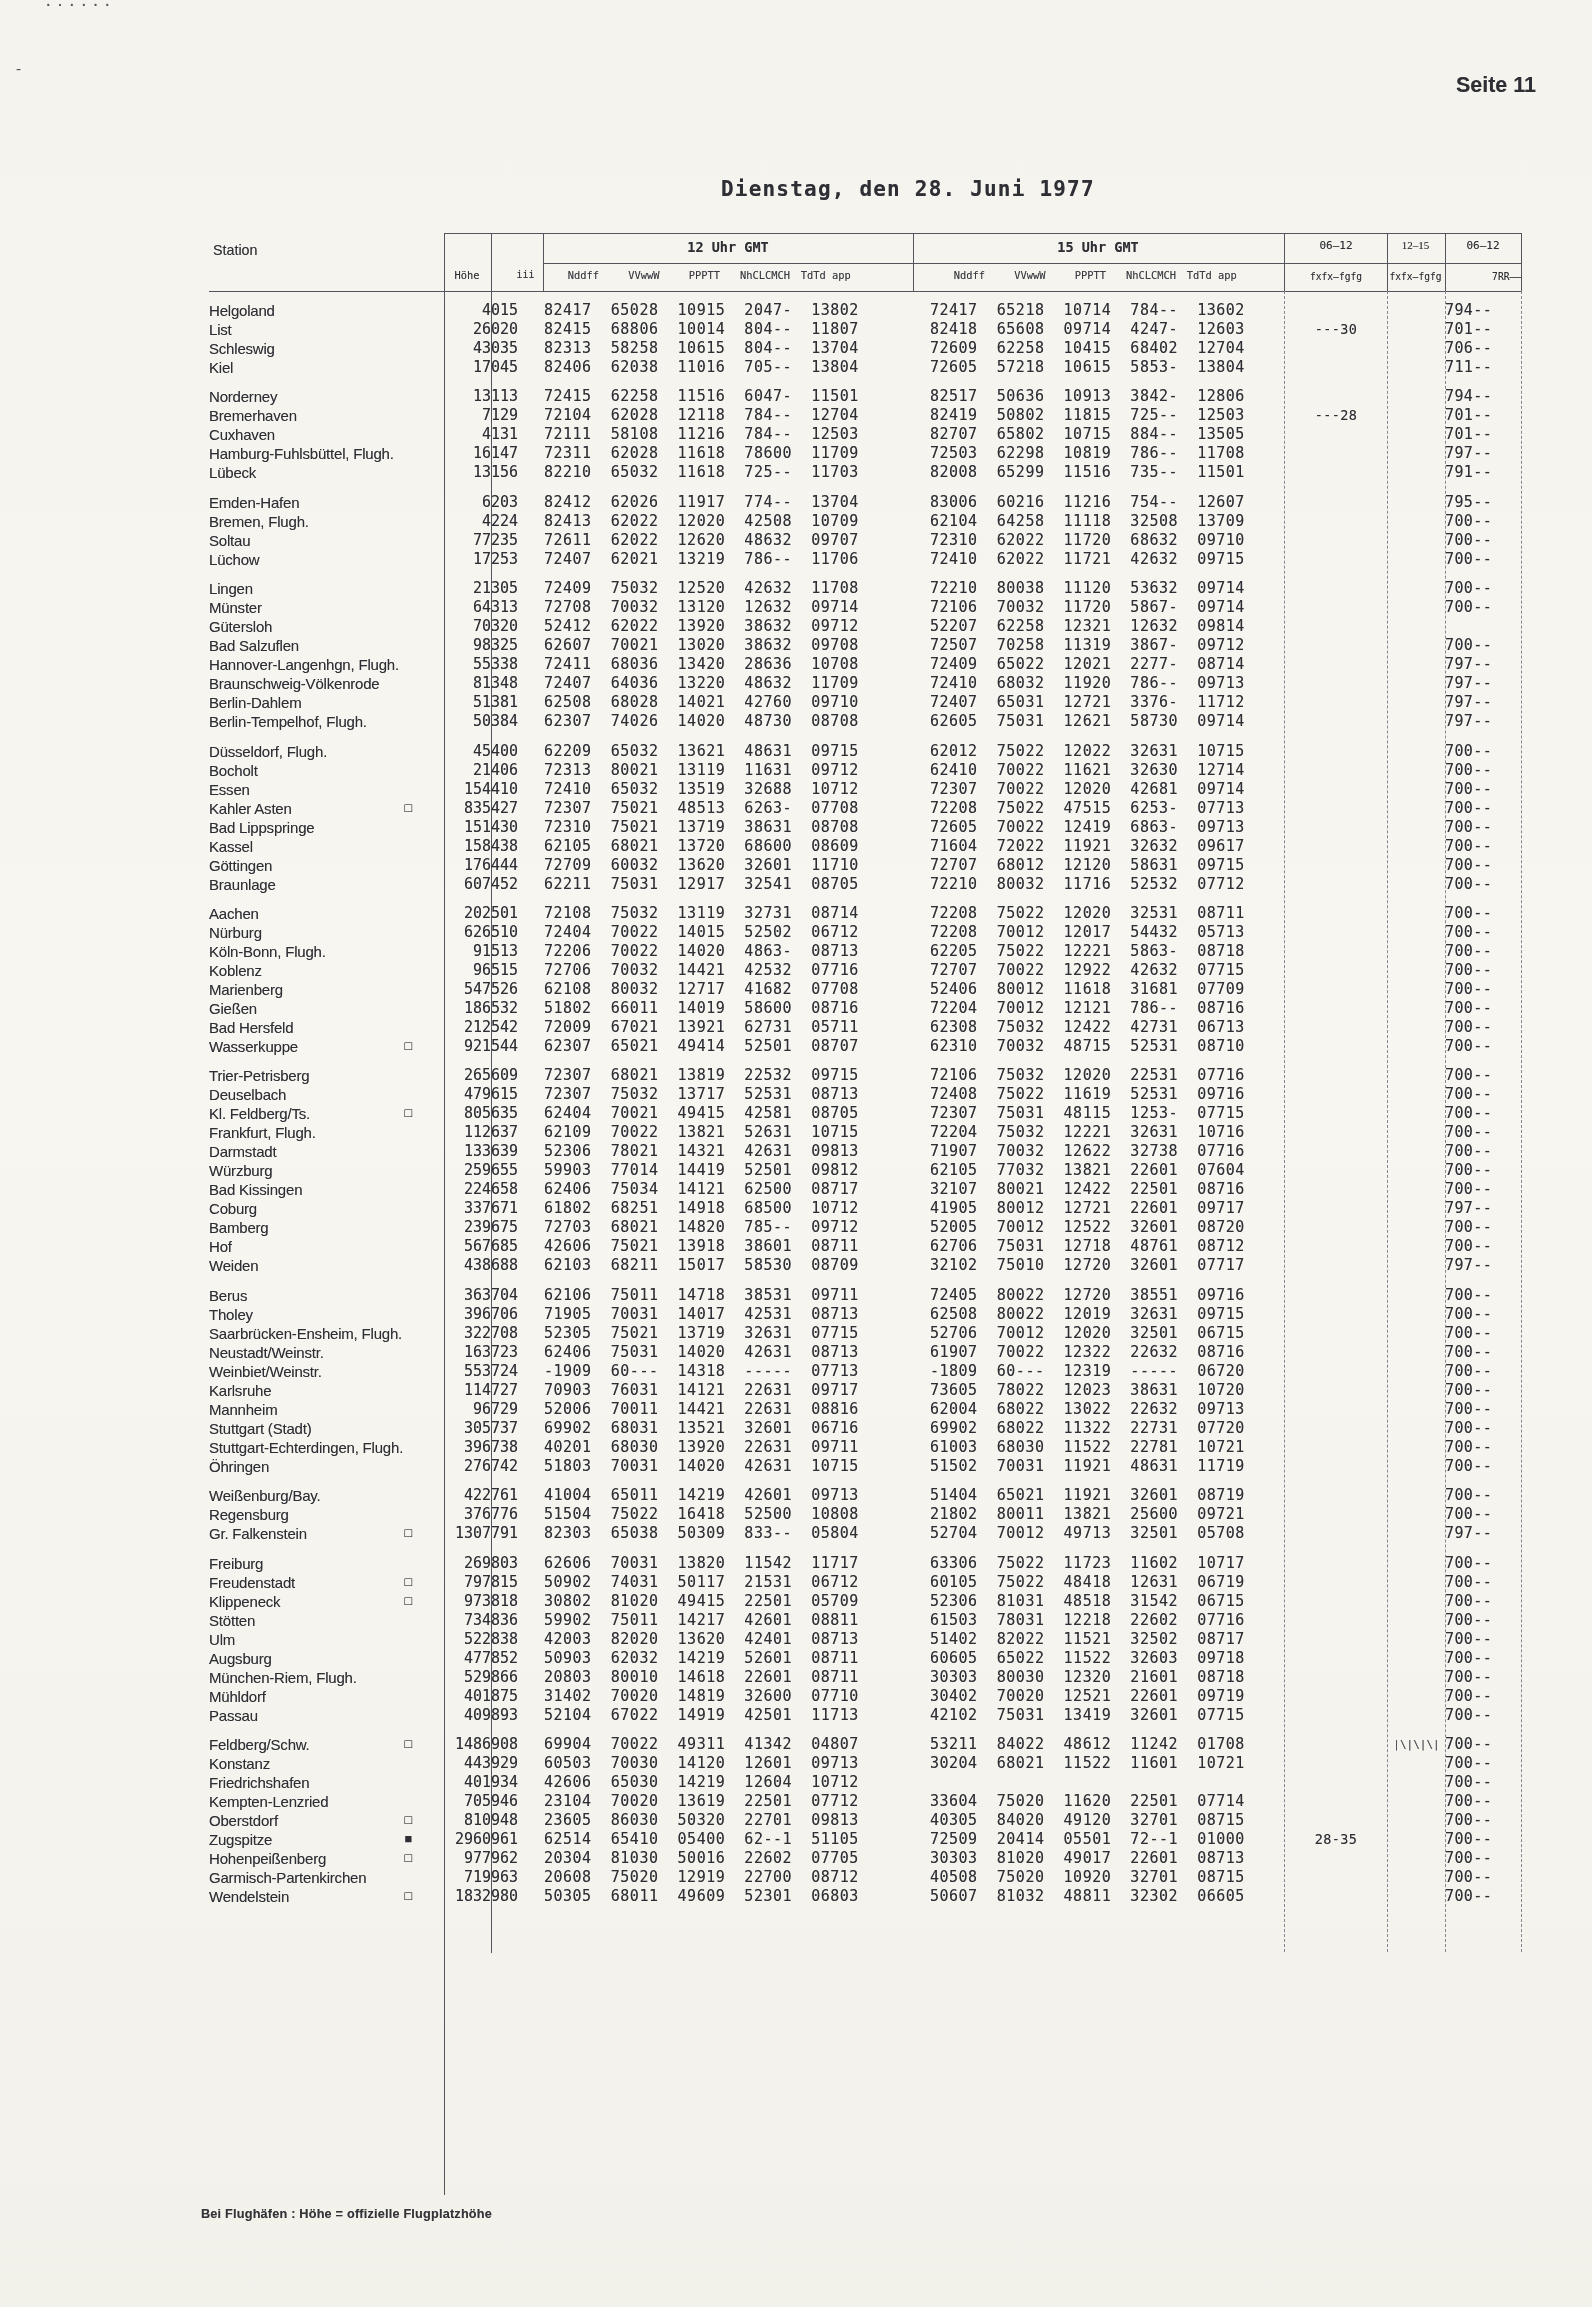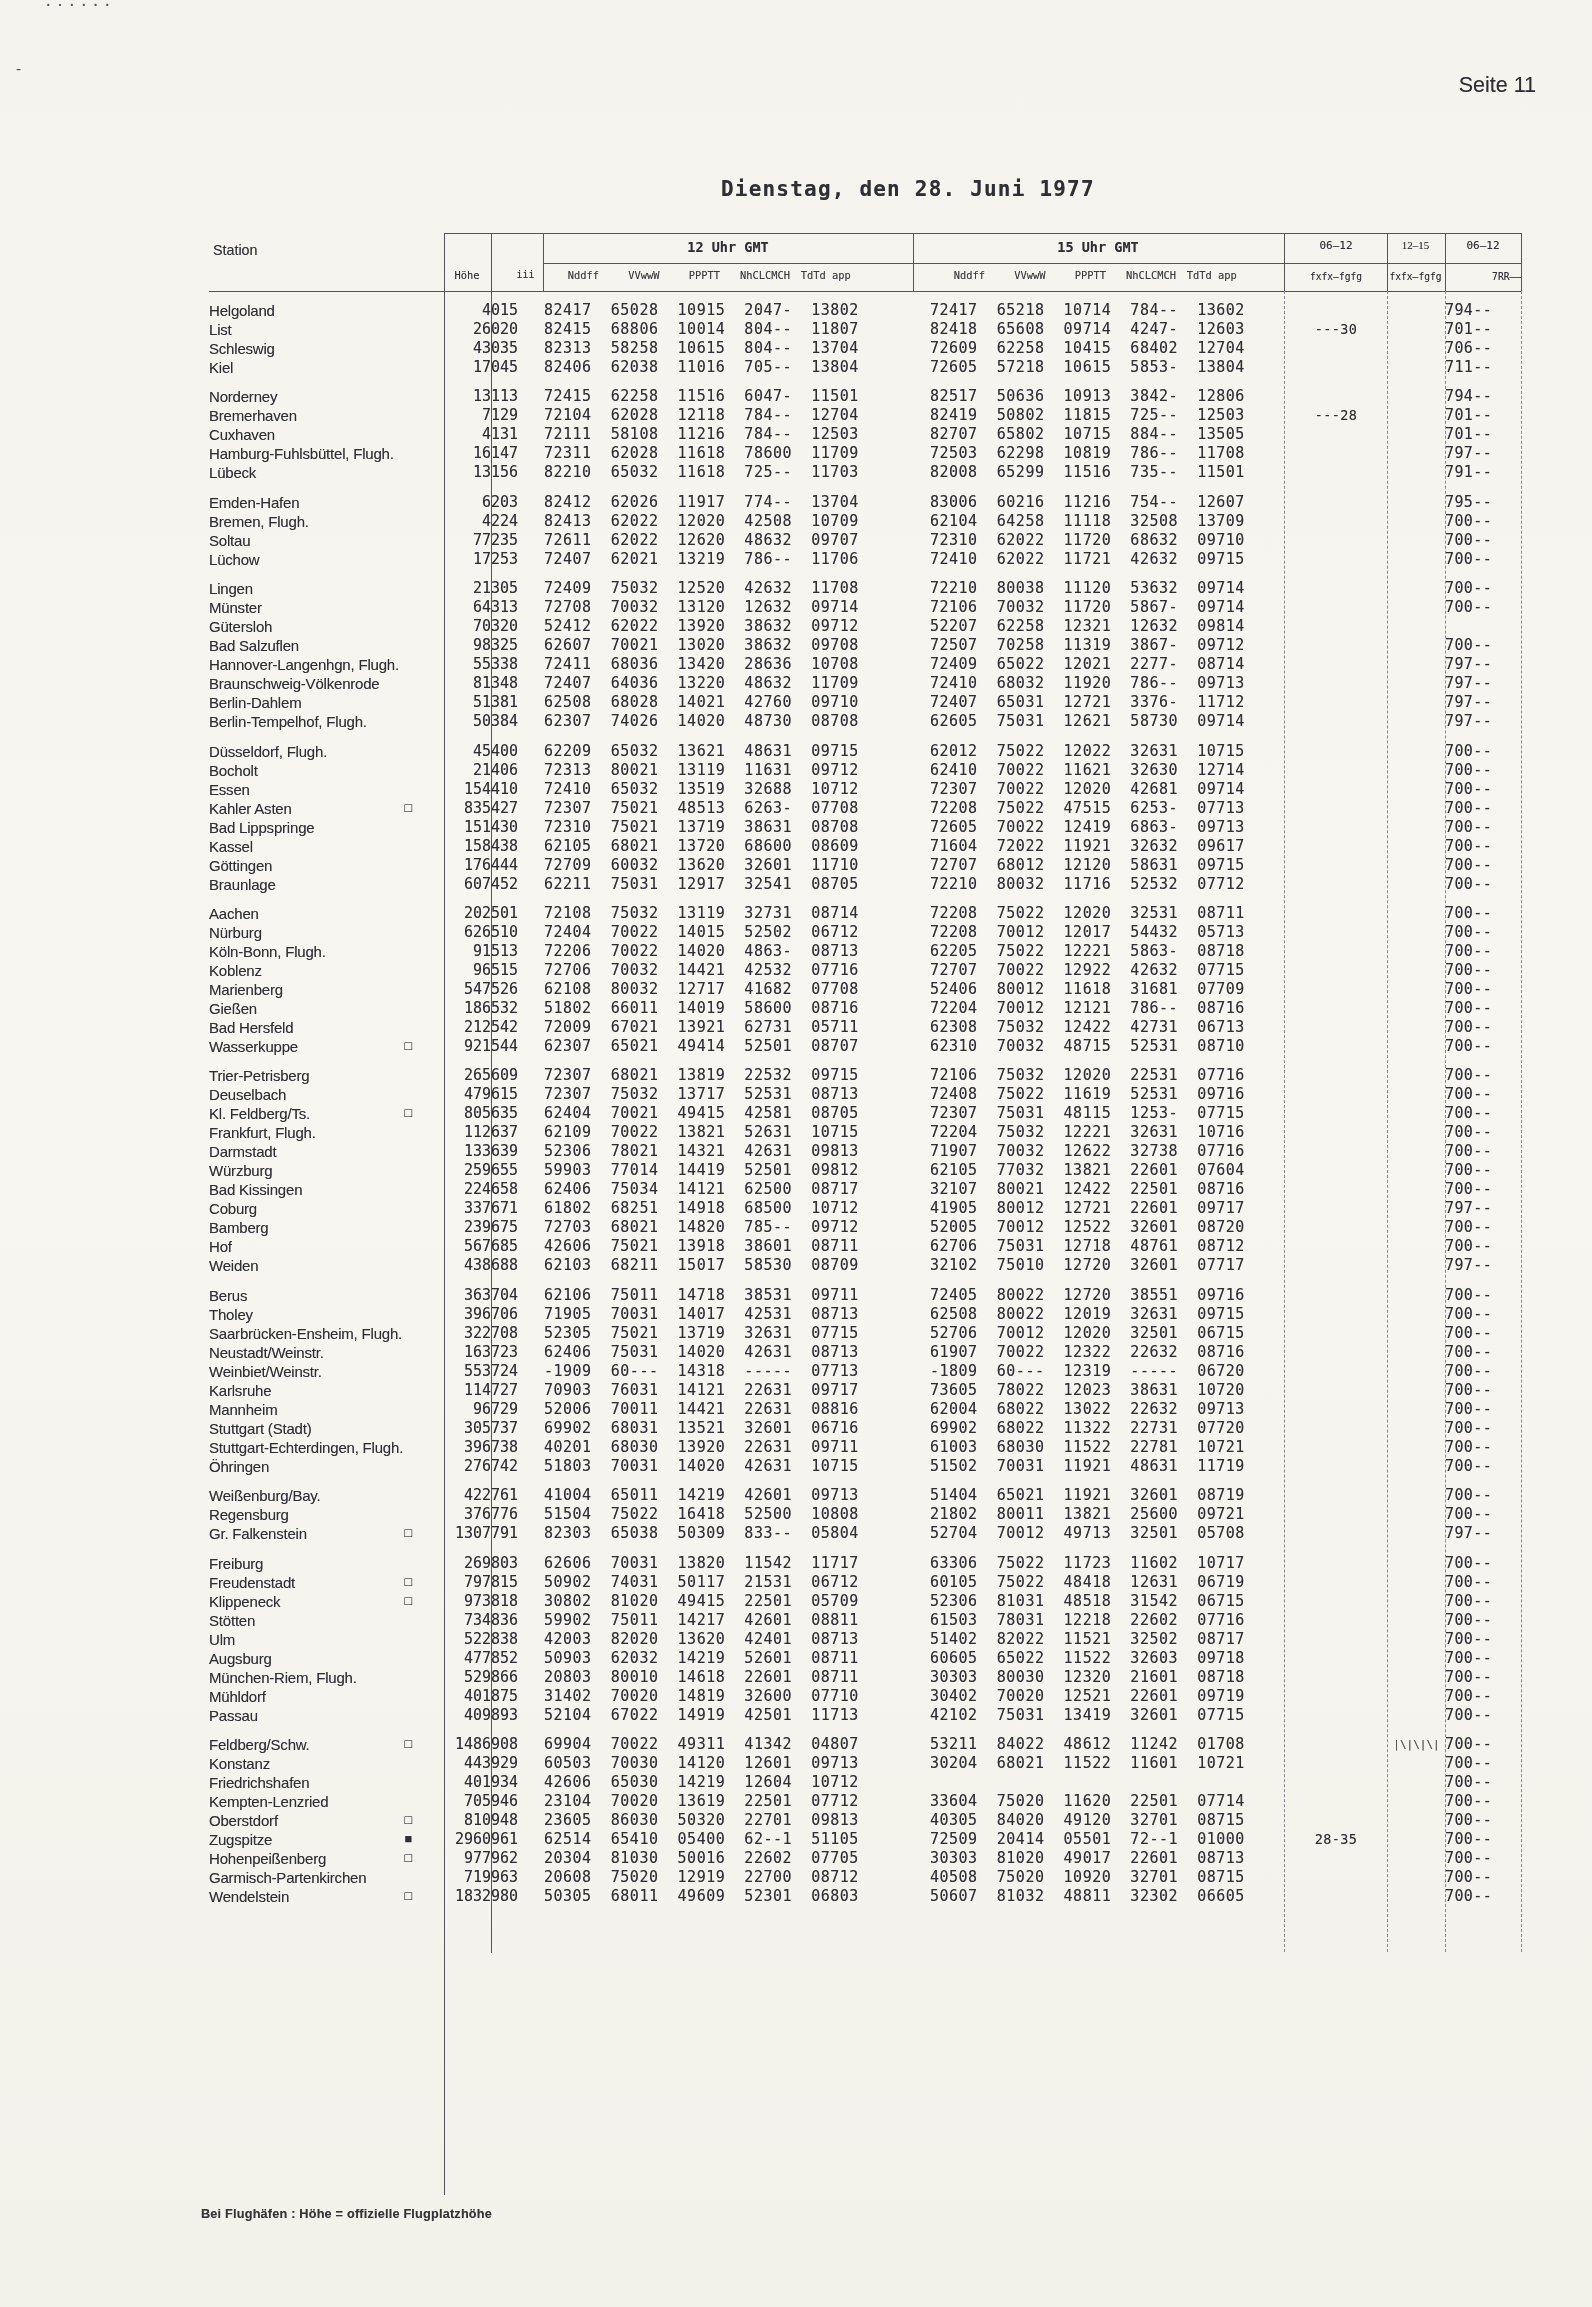--- a/index.html
+++ b/index.html
@@ -28,21 +28,21 @@
   tr.spacer td{height:10.4px;line-height:10.4px;}
   .c-station{font-family:"Liberation Sans","DejaVu Sans",sans-serif;font-size:15px;letter-spacing:-0.2px;}
   .c-station .sym{float:right;margin-right:33px;font-size:12.7px;line-height:19px;}
   .c-hoehe{text-align:right;padding-right:8px;font-size:15px;}
   .c-iii{padding-left:9.6px;font-size:15px;}
   .c-codes{padding-left:12.7px;font-size:15px;letter-spacing:0.5px;word-spacing:9.6px;}
   .c-c1{text-align:center;font-size:13.5px;letter-spacing:0.4px;}
   .c-c2{text-align:center;font-size:11px;color:#4c4c54;}
   .c-c3{padding-left:16px;font-size:15px;letter-spacing:0.4px;}
   .title{position:absolute;left:721px;top:177px;font-size:21px;font-weight:600;letter-spacing:1.2px;white-space:nowrap;}
-  .seite{position:absolute;right:57px;top:73px;font-family:"Liberation Sans",sans-serif;font-weight:400;font-size:21.5px;}
+  .seite{position:absolute;right:57px;top:73px;font-family:"Liberation Sans",sans-serif;font-weight:700;font-size:21.5px;}
   .footer{position:absolute;left:201px;top:2207px;font-family:"Liberation Sans",sans-serif;font-size:12.7px;font-weight:600;letter-spacing:0.2px;color:#333339;}
   .artifact{position:absolute;color:#55555e;font-size:14.3px;}
 </style>
 </head>
 <body>
 
 <div class="page">
 
   <div class="artifact" style="left:14.3px;top:61px;">-</div>
   <div class="artifact" style="left:44px;top:-3.2px;letter-spacing:3.2px;">······</div>

